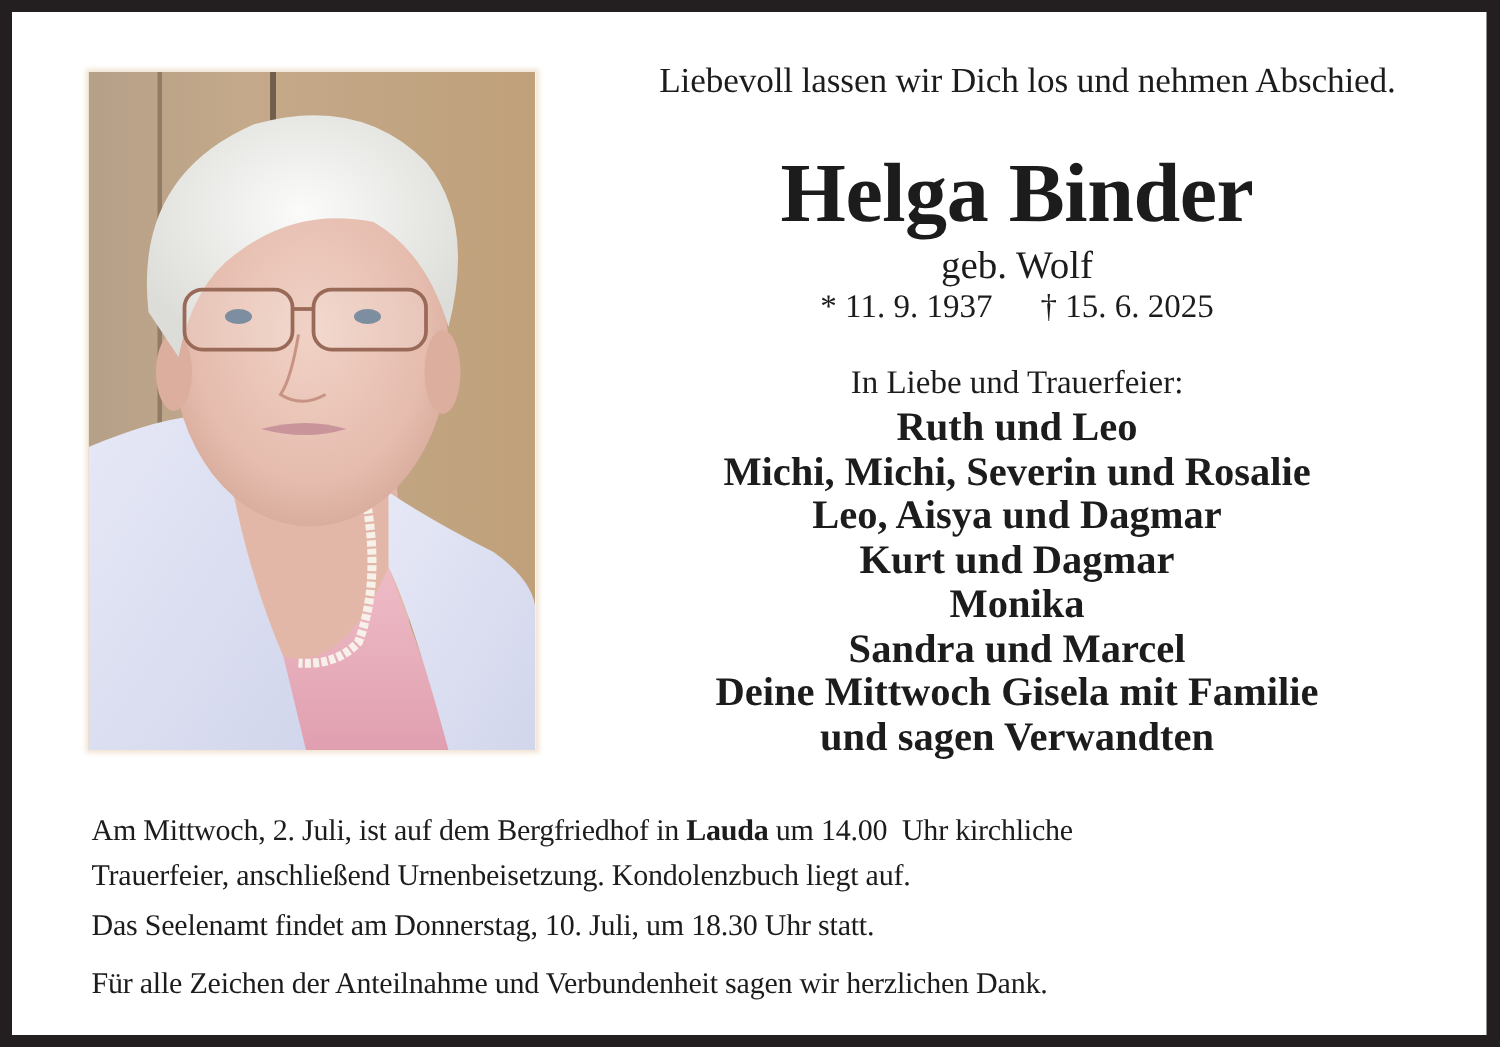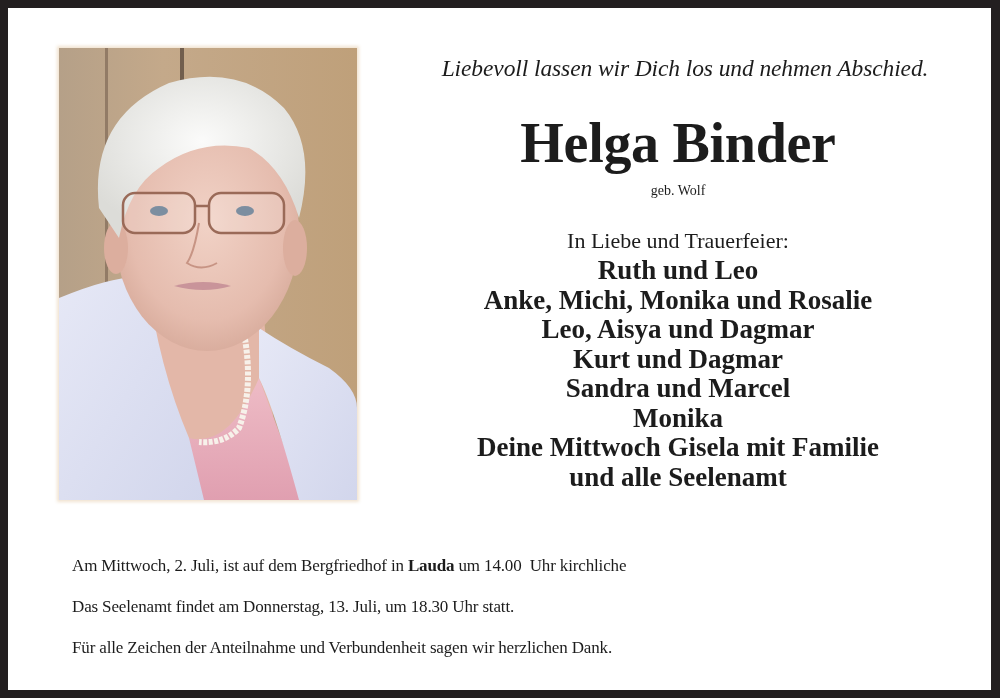--- a/index.html
+++ b/index.html
@@ -42,37 +42,36 @@
 
     
     .right-col {
       position: absolute;
       left: 375px;
       top: 30px;
       width: 590px;
       text-align: center;
     }
     .motto {
-      font-style: italic;
       font-size: 23.5px;
       line-height: 32px;
-      margin: 14px;
+      margin: 0;
       white-space: nowrap;
       letter-spacing: -0.1px;
       padding-left: 14px;
     }
     .name {
       font-weight: bold;
       font-size: 56px;
       line-height: 62px;
       margin: 28px 0 0 0;
       letter-spacing: -0.3px;
     }
     .maiden {
-      font-size: 14px;
+      font-size: 26px;
       line-height: 26px;
       margin-top: 4px;
       font-family: Liberation Serif, serif;
     }
     .dates {
       font-size: 22px;
       line-height: 28px;
       margin-top: 0px;
       word-spacing: 0px;
     }
@@ -95,22 +94,22 @@
     }
 
     
     .bottom {
       position: absolute;
       left: 52px;
       top: 531px;
       width: 920px;
     }
     .bottom p {
-      margin: 12px;
-      font-size: 17px;
+      margin: 1px;
+      font-size: 20px;
       line-height: 29px;
       white-space: nowrap;
       letter-spacing: -0.15px;
     }
     .bottom p.service { line-height: 29px; }
     .bottom p.requiem { margin-top: 4px; }
     .bottom p.gratitude { margin-top: 10px; }
     .bottom b { font-weight: bold; }
   </style>
 </head>
@@ -176,32 +175,36 @@
       <path d="M140 175 Q135 205 128 215 Q142 224 158 215" fill="none" stroke="#c79484" stroke-width="2"></path>
 
       <path d="M115 238 Q145 230 172 238 Q145 246 115 238 Z" fill="#c9949a"></path>
     </svg>
   </div>
 
   <div class="right-col">
     <p class="motto">Liebevoll lassen wir Dich los und nehmen Abschied.</p>
     <h1 class="name">Helga Binder</h1>
     <div class="maiden">geb. Wolf</div>
+    <div class="dates">
+      <span>* 11. 9. 1937</span><span class="gap"></span><span>† 15. 6. 2025</span>
+    </div>
     <div class="thanks-intro">In Liebe und Trauerfeier:</div>
     <ul class="mourners">
       <li>Ruth und Leo</li>
-      <li>Anke, Michi, Monika und Rosalie</li>
+      <li>Michi, Michi, Severin und Rosalie</li>
       <li>Leo, Aisya und Dagmar</li>
       <li>Kurt und Dagmar</li>
+      <li>Monika</li>
       <li>Sandra und Marcel</li>
-      <li>Monika</li>
       <li>Deine Mittwoch Gisela mit Familie</li>
-      <li>und alle Seelenamt</li>
+      <li>und sagen Verwandten</li>
     </ul>
   </div>
 
   <div class="bottom">
     <p class="service"><span>Am Mittwoch, 2. Juli, ist auf dem Bergfriedhof in </span><b>Lauda</b><span style="white-space:pre"> um 14.00  Uhr kirchliche</span></p>
-    <p class="requiem">Das Seelenamt findet am Donnerstag, 13. Juli, um 18.30 Uhr statt.</p>
+    <p class="service">Trauerfeier, anschließend Urnenbeisetzung. Kondolenzbuch liegt auf.</p>
+    <p class="requiem">Das Seelenamt findet am Donnerstag, 10. Juli, um 18.30 Uhr statt.</p>
     <p class="gratitude">Für alle Zeichen der Anteilnahme und Verbundenheit sagen wir herzlichen Dank.</p>
   </div>
 
 </div>
 
 </body></html>

